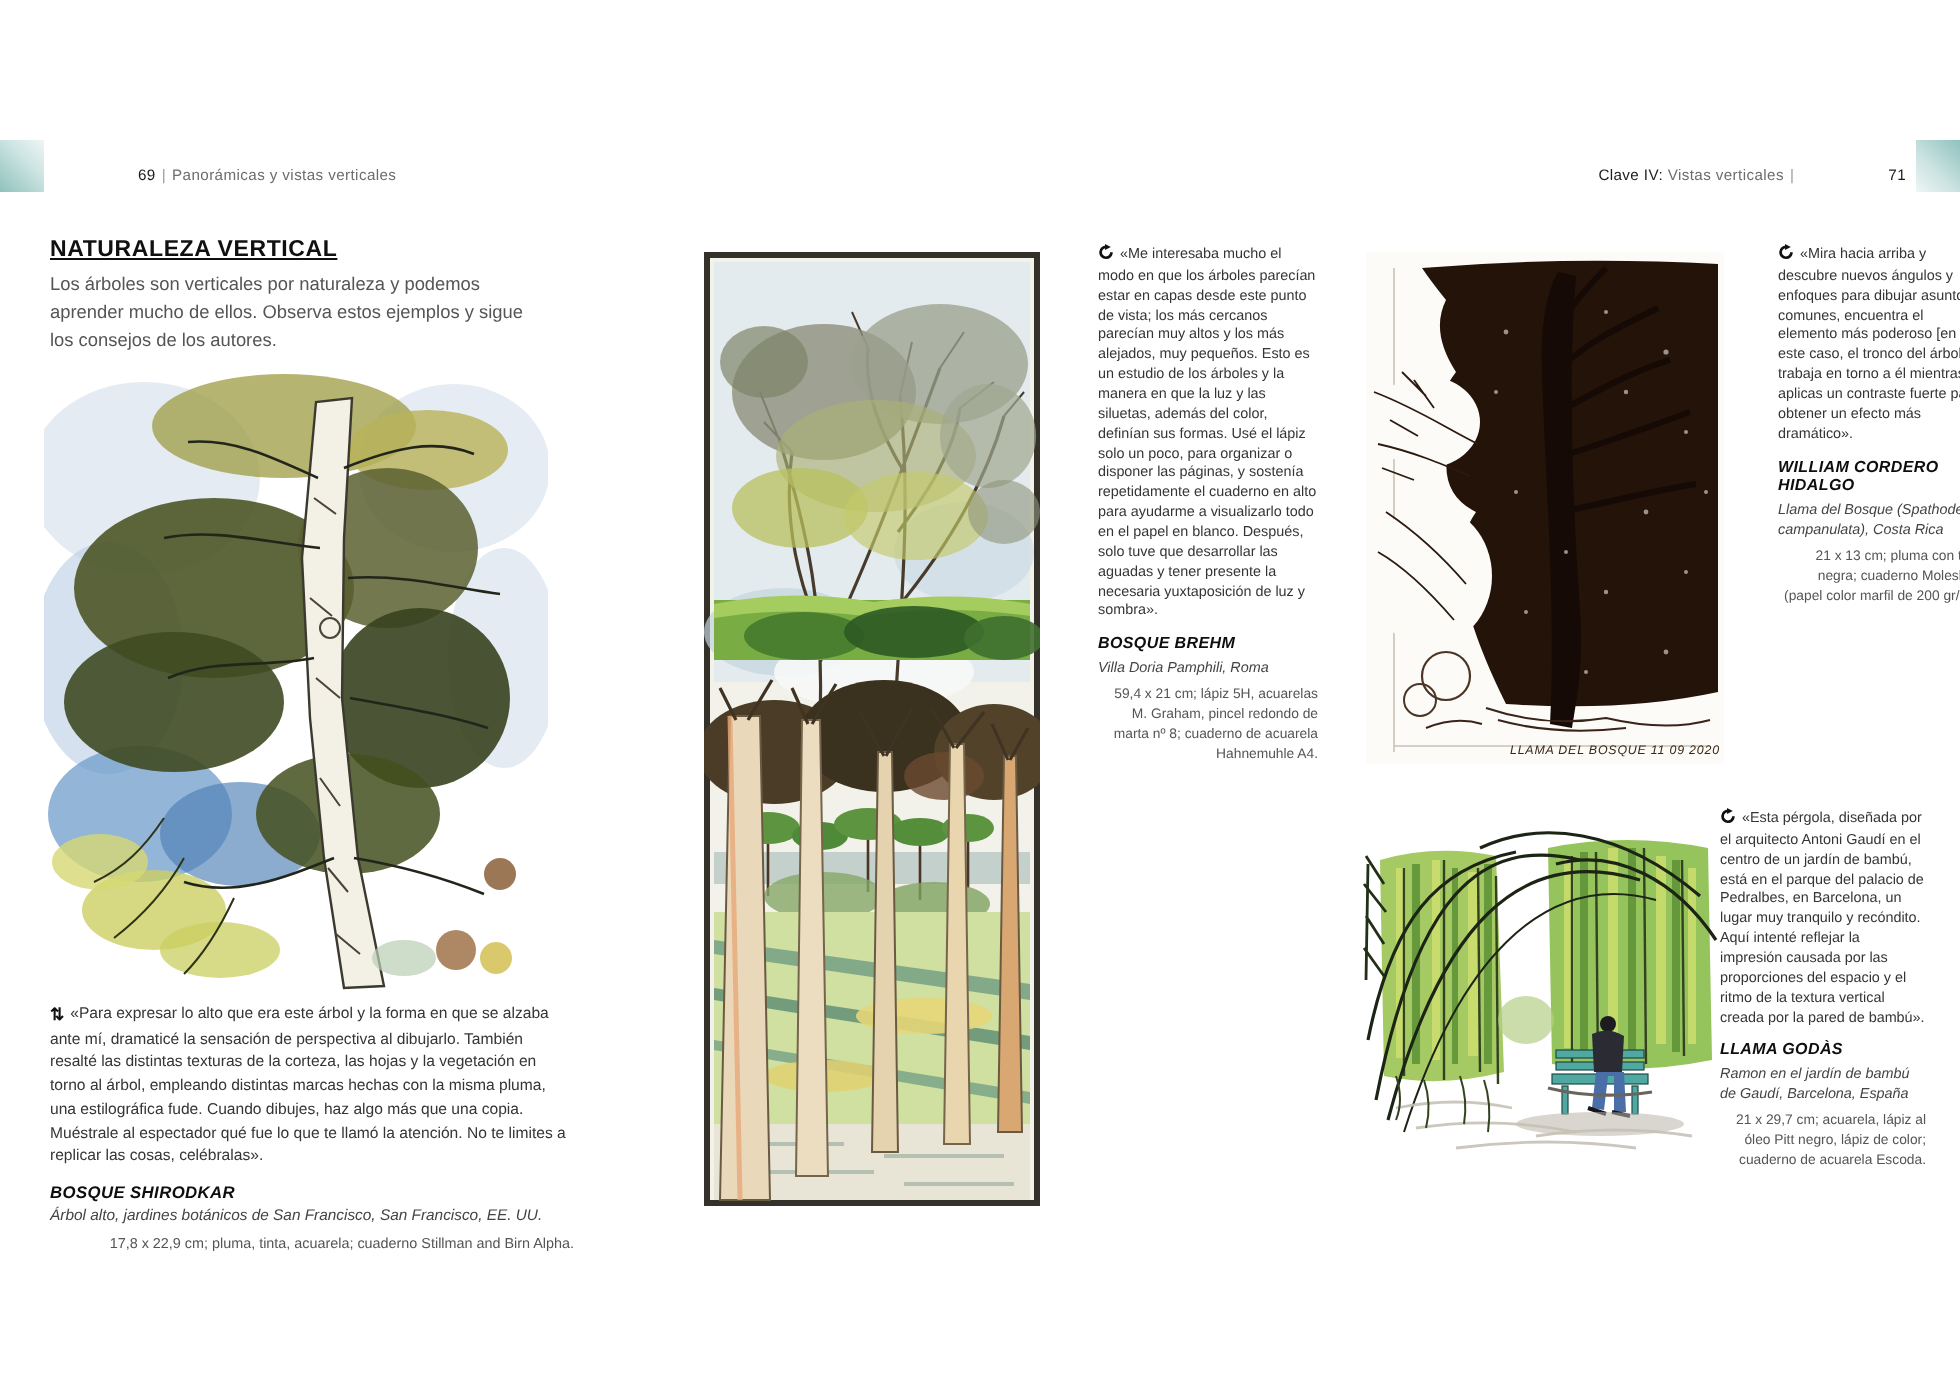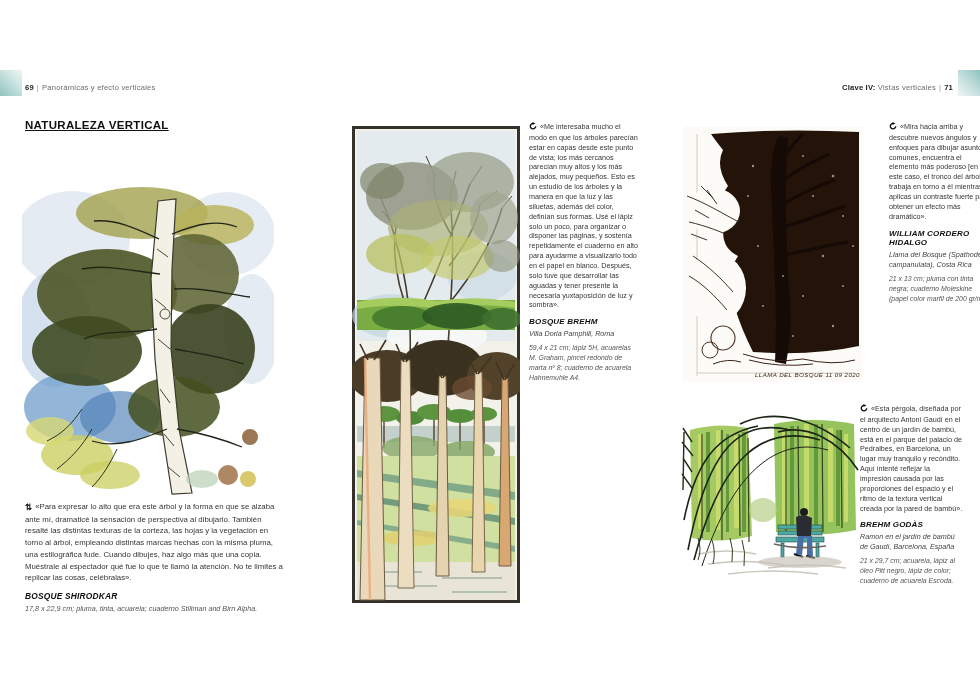--- a/index.html
+++ b/index.html
@@ -4,41 +4,41 @@
 <style>
   html,body{margin:0;padding:0;background:#ffffff;}
   body{font-family:"Liberation Sans",sans-serif;-webkit-font-smoothing:antialiased;}
   #spread{position:relative;width:980px;height:700px;background:#fff;overflow:hidden;}
 
   
   .corner{position:absolute;top:70px;width:22px;height:26px;}
   .corner.left{left:0;background:linear-gradient(45deg,#8fc2be 0%,#cde4e2 60%,#eef6f5 100%);}
   .corner.right{right:0;background:linear-gradient(225deg,#8fc2be 0%,#cde4e2 60%,#eef6f5 100%);}
   .hdr{position:absolute;top:83px;font-size:7.6px;color:#6d6d6d;letter-spacing:.2px;white-space:nowrap;}
-  .hdr b{color:#1c1c1c;font-weight:700;}
+  .hdr b{color:#1c1c1c;font-weight:400;margin-left:44px;}
   .hdr .sep{color:#9a9a9a;padding:0 3px;}
   .hdr.l{left:25px;}
   .hdr.r{right:27px;text-align:left;}
 
   
   .lp-heading{position:absolute;left:25px;top:119px;font-size:11.5px;font-weight:700;color:#101010;letter-spacing:.3px;text-decoration:underline;}
   .lp-intro{position:absolute;left:25px;top:136px;width:244px;font-size:9.2px;line-height:1.5;color:#555;}
   .caption-block{position:absolute;left:25px;top:501px;width:262px;color:#353535;}
   .caption-block .q{margin:0;font-size:7.8px;line-height:1.5;}
   .artist-name{font-size:8.4px;font-weight:700;color:#0e0e0e;margin-top:7px;letter-spacing:.2px;font-style:italic;}
   .work-title{font-size:7.7px;font-style:italic;color:#444;margin-top:2px;line-height:1.4;}
-  .materials{font-size:7.2px;font-style:italic;color:#555;margin-top:3px;line-height:1.45;}
+  .materials{font-size:7.2px;color:#555;margin-top:3px;line-height:1.45;text-align:right;}
 
   
   .col{position:absolute;color:#353535;}
   .col .q{margin:0;font-size:7.2px;line-height:1.37;}
   .col .artist-name{font-size:8px;margin-top:7px;line-height:1.2;}
   .col .work-title{font-size:7.2px;margin-top:2px;}
   .col .materials{font-size:6.9px;margin-top:4px;}
-  .mid-col{left:529px;top:122px;width:110px;}
+  .mid-col{left:549px;top:122px;width:110px;}
   .rt-col{left:889px;top:122px;width:103px;}
   .rb-col{left:860px;top:404px;width:103px;}
 
   
   .art{position:absolute;}
   .art svg{display:block;width:100%;height:100%;}
   .art1{left:22px;top:179px;width:252px;height:318px;}
   .art2{left:352px;top:126px;width:168px;height:477px;}
   .art3{left:683px;top:126px;width:179px;height:256px;}
   .art4{left:678px;top:398px;width:186px;height:186px;}
@@ -49,27 +49,28 @@
   .flipv{font-weight:700;font-size:8.5px;color:#111;margin-right:3px;}
 </style>
 </head>
 <body>
 
 <div id="spread">
 
   <div class="corner left"></div>
   <div class="corner right"></div>
   <div class="hdr l">
-    <b>69</b><span class="sep">|</span><span>Panorámicas y efecto verticales</span>
+    <b>69</b><span class="sep">|</span><span>Panorámicas y vistas verticales</span>
   </div>
   <div class="hdr r">
     <b>Clave IV:</b>&nbsp;<span>Vistas verticales</span><span class="sep">|</span><b>71</b>
   </div>
 
   <div class="lp-heading">NATURALEZA VERTICAL</div>
+  <div class="lp-intro">Los árboles son verticales por naturaleza y podemos aprender mucho de ellos. Observa estos ejemplos y sigue los consejos de los autores.</div>
 
   <div class="art art1">
     <svg viewBox="0 0 252 318" preserveAspectRatio="none">
       <ellipse cx="50" cy="60" rx="58" ry="48" fill="#cfdbe8" opacity=".55"></ellipse>
       <ellipse cx="205" cy="55" rx="48" ry="42" fill="#d6dfeb" opacity=".6"></ellipse>
       <ellipse cx="230" cy="150" rx="28" ry="55" fill="#ccd8e6" opacity=".5"></ellipse>
       <ellipse cx="32" cy="150" rx="38" ry="58" fill="#b9cde4" opacity=".6"></ellipse>
       <ellipse cx="48" cy="228" rx="46" ry="34" fill="#6f9ccb" opacity=".75"></ellipse>
       <ellipse cx="98" cy="238" rx="40" ry="26" fill="#4e7fb5" opacity=".65"></ellipse>
       <ellipse cx="120" cy="34" rx="66" ry="26" fill="#a3a14c" opacity=".8"></ellipse>
@@ -90,20 +91,21 @@
       <circle cx="228" cy="258" r="8" fill="#8a5f38" opacity=".85"></circle>
       <circle cx="206" cy="296" r="10" fill="#9a6a3e" opacity=".8"></circle>
       <circle cx="226" cy="300" r="8" fill="#d6c35c" opacity=".9"></circle>
       <ellipse cx="180" cy="300" rx="16" ry="9" fill="#b9cdb4" opacity=".7"></ellipse>
     </svg>
   </div>
 
   <div class="caption-block">
     <p class="q"><span class="flipv">⇅</span><span>«Para expresar lo alto que era este árbol y la forma en que se alzaba ante mí,  dramaticé la sensación de perspectiva al dibujarlo. También resalté las distintas texturas de la corteza, las hojas y la vegetación en torno al árbol, empleando distintas marcas hechas con la misma pluma, una estilográfica fude. Cuando dibujes, haz algo más que una copia. Muéstrale al espectador qué fue lo que te llamó la atención. No te limites a replicar las cosas, celébralas».</span></p>
     <div class="artist-name">BOSQUE SHIRODKAR</div>
+    <div class="work-title">Árbol alto, jardines botánicos de San Francisco, San Francisco, EE. UU.</div>
     <div class="materials">17,8 x 22,9 cm; pluma, tinta, acuarela; cuaderno Stillman and Birn Alpha.</div>
   </div>
 
   <div class="art art2">
     <svg viewBox="0 0 168 477" preserveAspectRatio="none">
       <rect x="0" y="0" width="168" height="477" fill="#34312b"></rect>
       <rect x="3" y="3" width="162" height="471" fill="#f2f1ea"></rect>
       <rect x="5" y="5" width="158" height="210" fill="#e4ebee"></rect>
       <ellipse cx="40" cy="190" rx="40" ry="22" fill="#c3d4de" opacity=".7"></ellipse>
       <ellipse cx="130" cy="150" rx="35" ry="25" fill="#c9d8e2" opacity=".6"></ellipse>
@@ -296,18 +298,18 @@
           <path d="M64,142 Q68,154 66,168"></path>
       </g>
     </svg>
   </div>
 
   <div class="col rb-col">
     <p class="q"><span class="rot"><svg viewBox="0 0 10 10">
             <path d="M8.4,5.2 A3.4,3.4 0 1 1 5.2,1.8" fill="none" stroke="#111" stroke-width="1.7"></path>
             <path d="M4.4,0 L8,1.9 L4.4,3.8 Z" fill="#111"></path>
           </svg></span><span>«Esta pérgola, diseñada por el arquitecto Antoni Gaudí en el centro de un jardín de bambú, está en el parque del palacio de Pedralbes, en Barcelona, un lugar muy tranquilo y recóndito. Aquí intenté reflejar la impresión causada por las proporciones del espacio y el ritmo de la textura vertical creada por la pared de bambú».</span></p>
-    <div class="artist-name">BREHM GODÀS</div>
+    <div class="artist-name">LLAMA GODÀS</div>
     <div class="work-title">Ramon en el jardín de bambú de Gaudí, Barcelona, España</div>
     <div class="materials">21 x 29,7 cm; acuarela, lápiz al óleo Pitt negro, lápiz de color; cuaderno de acuarela Escoda.</div>
   </div>
 
 </div>
 
 </body></html>

